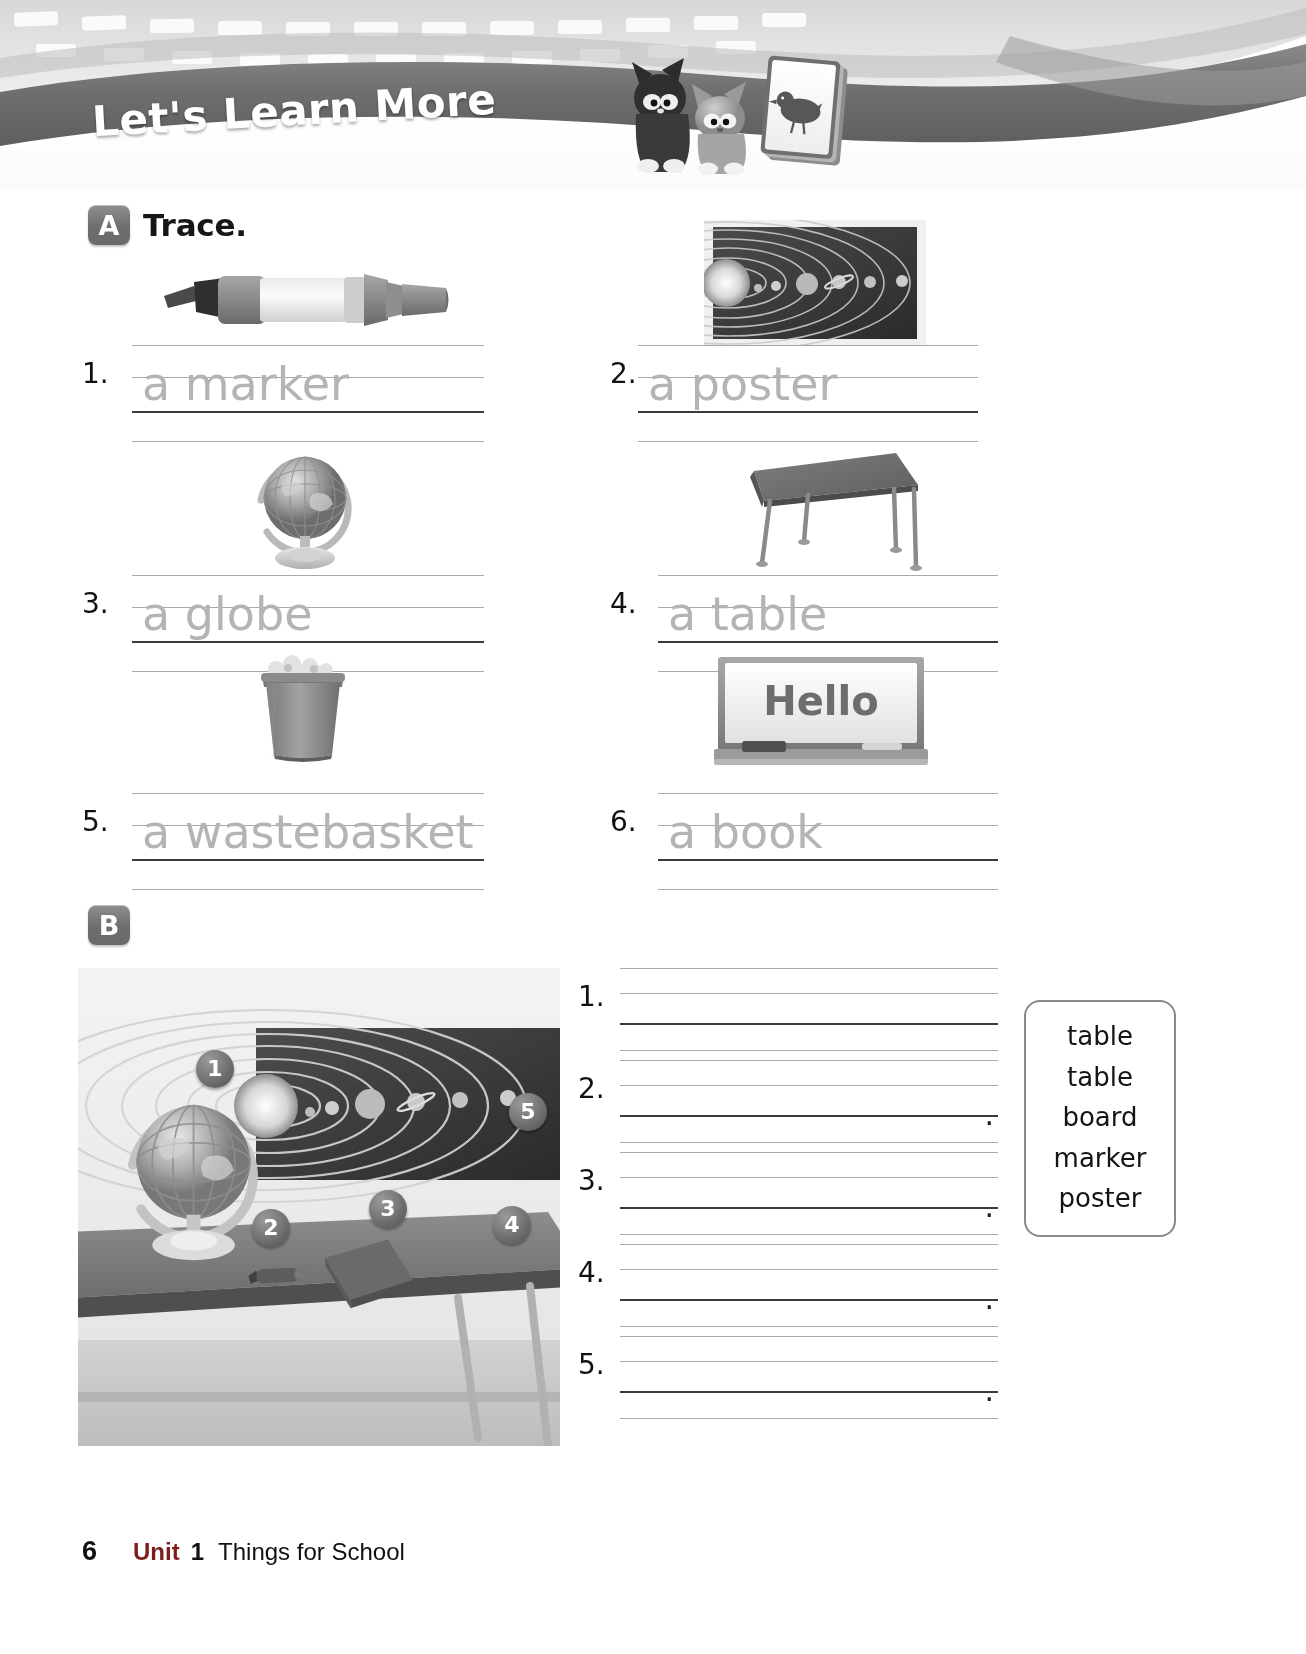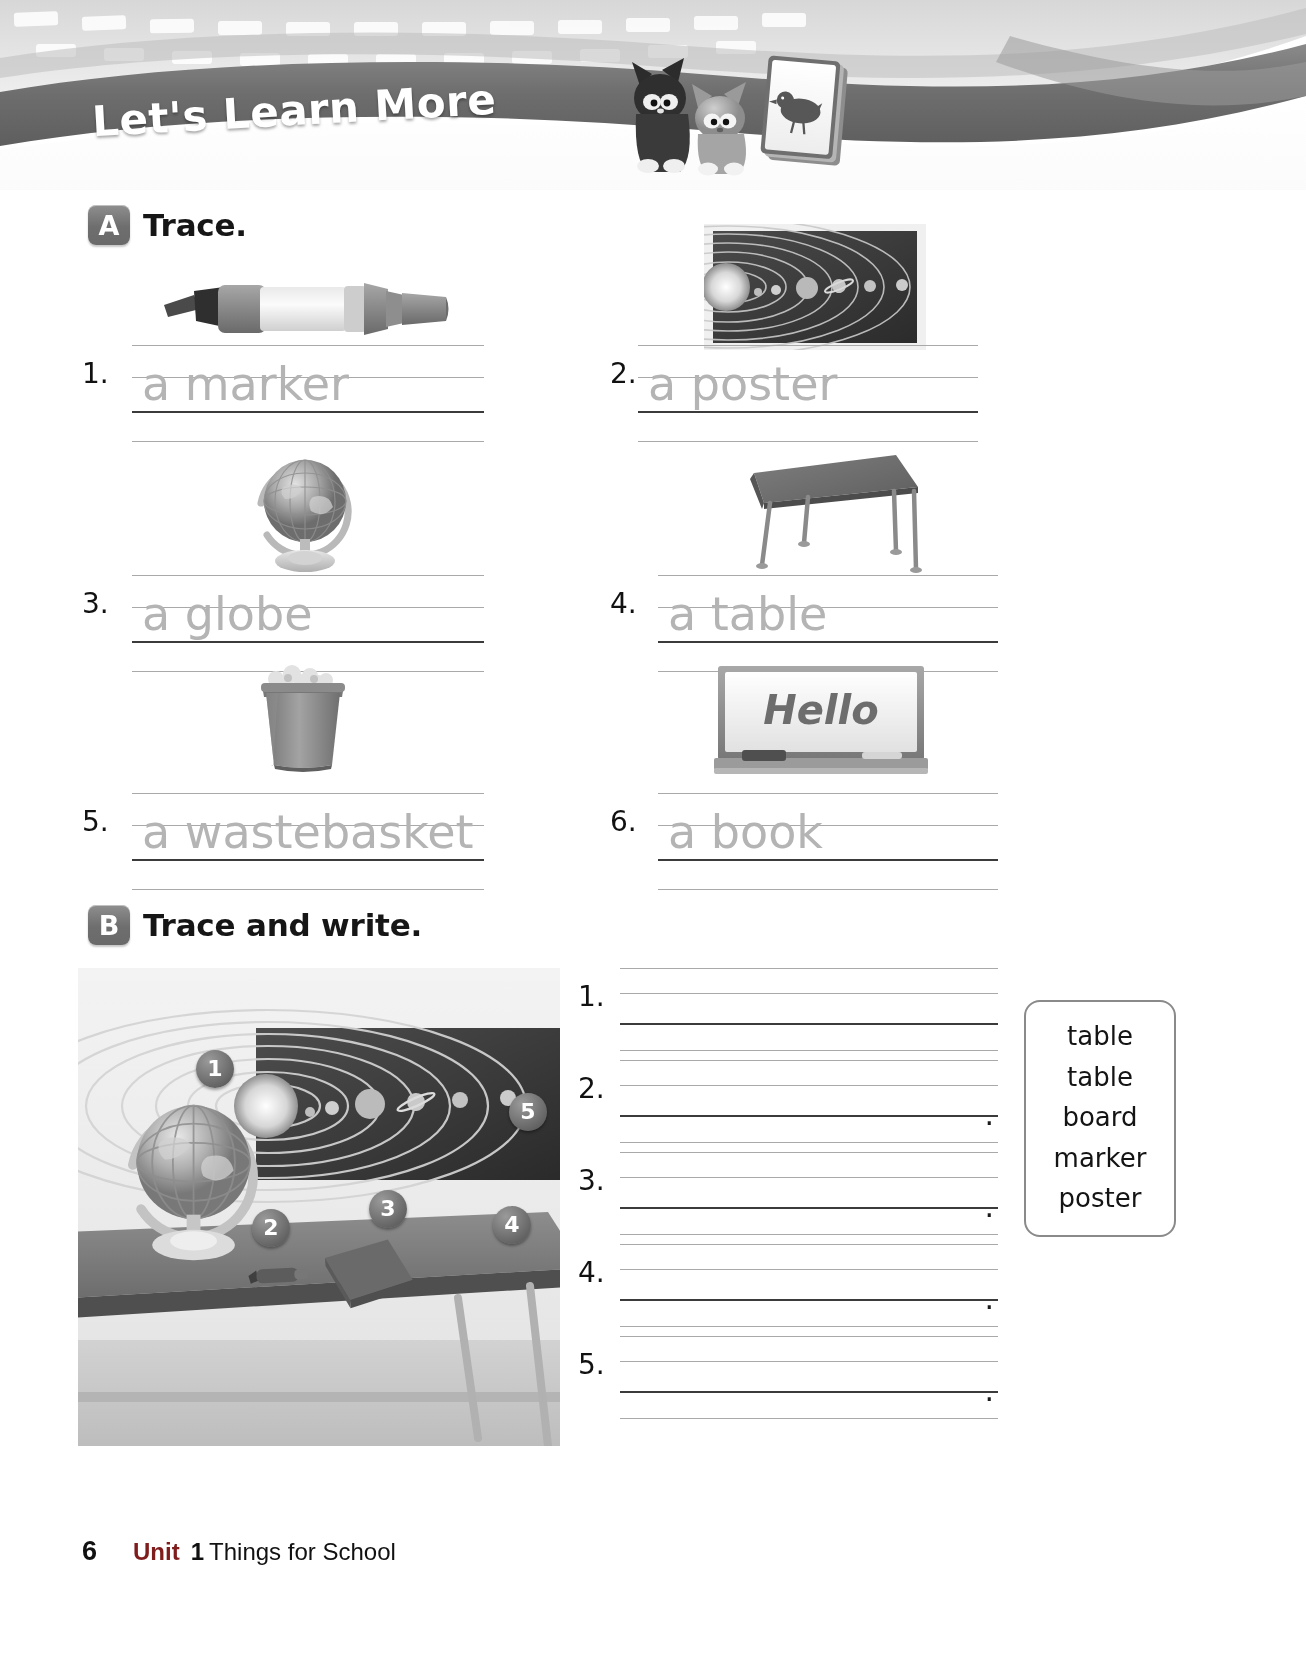--- a/index.html
+++ b/index.html
@@ -51,21 +51,21 @@
     font-weight:bold;
     font-size:31px;
     color:#161616;
     letter-spacing:-0.2px;
     white-space:nowrap;
   }
 
   
   #trace-grid{position:absolute;left:0;top:215px;width:1306px;height:660px;}
   .trace-cell{position:absolute;}
-  .trace-pic{position:absolute;display:flex;align-items:flex-end;justify-content:center;font-style:italic;}
+  .trace-pic{position:absolute;display:flex;align-items:flex-start;justify-content:center;}
   .trace-num{
     position:absolute;
     font-family:"DejaVu Sans", sans-serif;
     font-size:28px;color:#111;
     white-space:nowrap;
   }
 
   
   .ruled{position:absolute;}
   .ruled .rl{position:absolute;left:0;width:100%;height:0;}
@@ -131,21 +131,21 @@
 
   
   #footer{
     position:absolute;left:82px;top:1536px;
     display:flex;align-items:baseline;gap:0;
     font-family:"Liberation Sans", sans-serif;
   }
   #footer-page{font-size:27px;font-weight:bold;color:#111;}
   #footer-unit{font-size:24px;font-weight:bold;color:#7f1d1d;margin-left:36px;}
   #footer-unitnum{font-size:24px;font-weight:bold;color:#111;margin-left:11px;}
-  #footer-topic{font-size:24px;font-weight:normal;color:#111;margin-left:5px;}
+  #footer-topic{font-size:24px;font-weight:normal;color:#111;margin-left:14px;}
 </style>
 </head>
 <body>
 
 <div id="header-banner">
   <svg class="hdr-svg" width="1306" height="192" viewBox="0 0 1306 192">
     <defs>
       <linearGradient id="gTop" x1="0" y1="0" x2="0" y2="1">
         <stop offset="0%" stop-color="#d7d7d7"></stop>
         <stop offset="100%" stop-color="#f2f2f2"></stop>
@@ -496,21 +496,20 @@
       <div class="rl light" style="top:32px;"></div>
       <div class="rl dark" style="top:66px;"></div>
       <div class="rl light" style="top:96px;"></div>
       <div class="trace-word" style="top:12px;font-size:46px;">a book</div>
     </div>
   </div>
 </div>
 
 <div class="section-head" style="left:88px;top:905px;">
   <div class="letter-badge">B</div>
-  <div class="section-label">Trace and write.</div>
 </div>
 
 <div id="scene-photo">
   <svg width="482" height="478" viewBox="0 0 482 478">
     <defs>
       <linearGradient id="scWall" x1="0" y1="0" x2="0" y2="1">
         <stop offset="0%" stop-color="#f3f3f3"></stop>
           <stop offset="100%" stop-color="#e2e2e2"></stop>
       </linearGradient>
       <linearGradient id="scTable" x1="0" y1="0" x2="0" y2="1">

